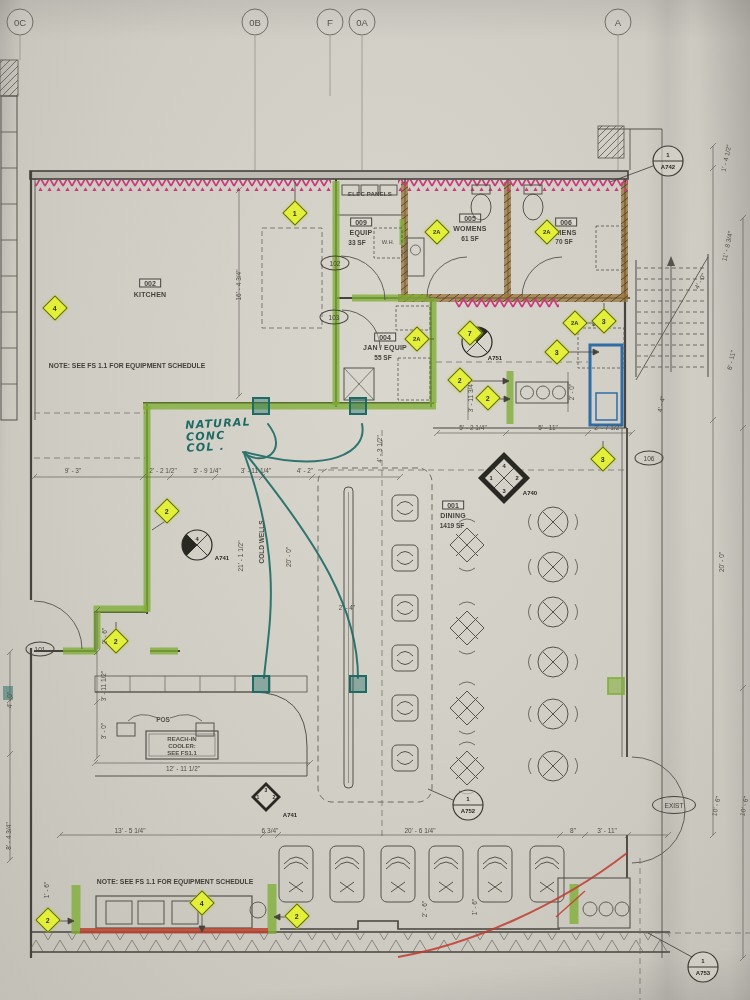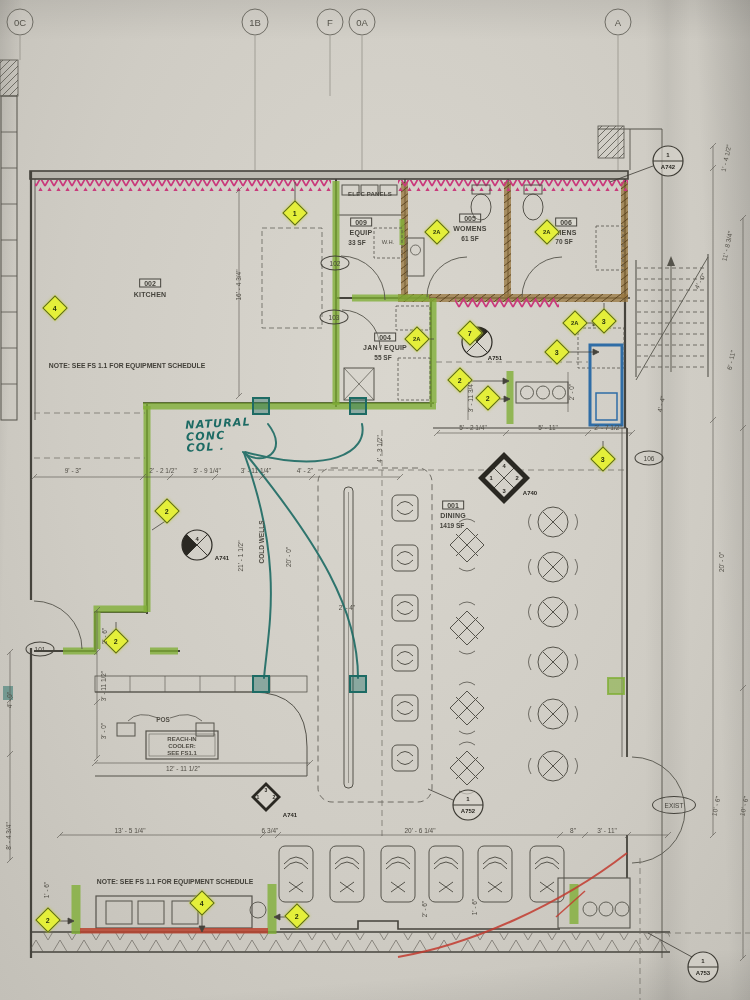--- a/index.html
+++ b/index.html
@@ -321,21 +321,21 @@
         <polygon points="280,914 274,917 280,920"></polygon>
   <line x1="202" y1="912" x2="202" y2="926"></line>
         <polygon points="199,926 202,932 205,926"></polygon>
   <line x1="167" y1="520" x2="152" y2="530"></line>
   <line x1="116" y1="633" x2="116" y2="622"></line>
   <line x1="426" y1="339" x2="434" y2="339"></line>
 </g>
 </svg>
 
 <div class="t bub" style="left:20px;top:22px">0C</div>
-<div class="t bub" style="left:255px;top:22px">1B</div>
+<div class="t bub" style="left:255px;top:22px">0B</div>
 <div class="t bub" style="left:330px;top:22px">F</div>
 <div class="t bub" style="left:362px;top:22px">0A</div>
 <div class="t bub" style="left:618px;top:22px">A</div>
 
 <div class="t roomno" style="left:150px;top:283px">002</div>
 <div class="t roomname" style="left:150px;top:294px">KITCHEN</div>
 <div class="t roomname" style="left:370px;top:194px;font-size:6px">ELEC PANELS</div>
 <div class="t roomno" style="left:361px;top:222px">009</div>
 <div class="t roomname" style="left:361px;top:232px">EQUIP</div>
 <div class="t area" style="left:357px;top:242px">33 SF</div>

